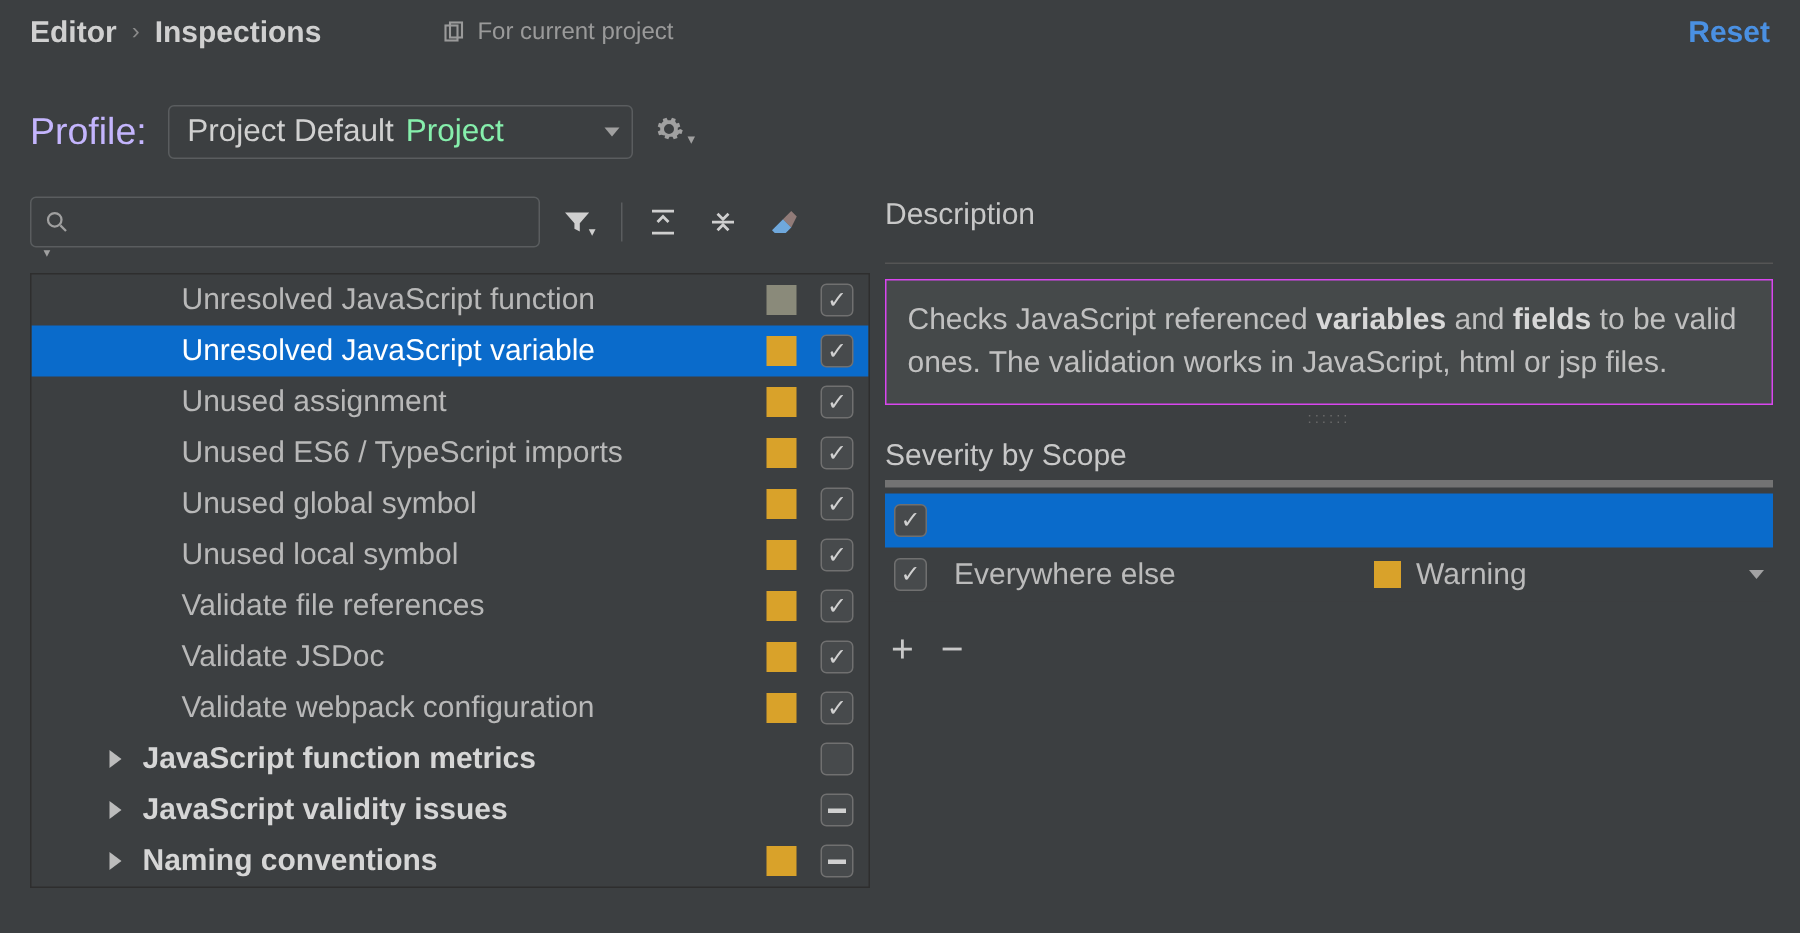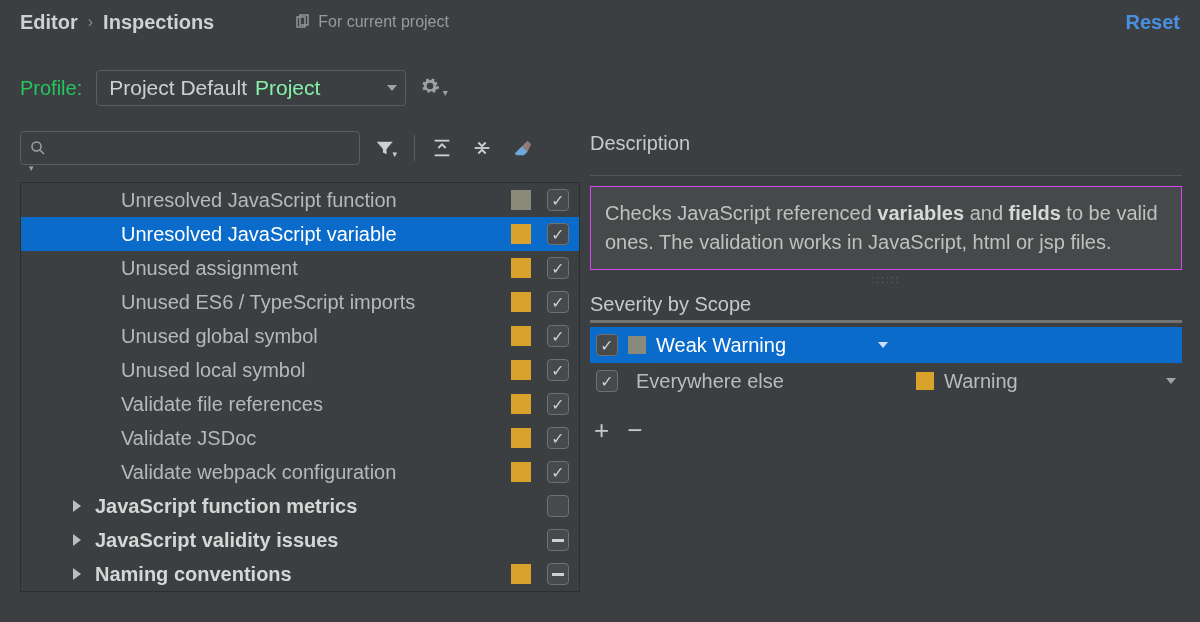--- a/index.html
+++ b/index.html
@@ -46,21 +46,21 @@
     font-size: 20px;
     cursor: pointer;
   }
   
   .profile-row {
     display: flex;
     align-items: center;
     gap: 14px;
     padding: 22px 20px 20px 20px;
   }
-  .profile-label { color: #22c55e; font-size: 20px;}
+  .profile-label { color: #c4b5fd; font-size: 25px;}
   .profile-select {
     display: flex;
     align-items: center;
     border: 1px solid #5a5d5f;
     border-radius: 4px;
     padding: 4px 8px 4px 12px;
     gap: 8px;
     min-width: 310px;
     height: 36px;
     font-size: 21px;
@@ -203,21 +203,21 @@
     text-align:center;
     color:#6a6a6a;
     font-size: 10px;
     letter-spacing: 2px;
     padding: 4px 0;
   }
   .sev-title {
     color:#c8c8c8;
     font-size:20px;
     margin-top: 4px;
-    border-bottom: 3px solid #737373;
+    border-bottom: 5px solid #737373;
     padding-bottom: 4px;
   }
   .scope-table {
     margin-top: 4px;
     background:#3c3f41;
   }
   .scope-row {
     display:flex;
     align-items:center;
     height: 36px;
@@ -398,25 +398,20 @@
   <div class="right">
     <div class="desc-title">Description</div>
     <div class="desc-box">
       <span>Checks JavaScript referenced </span><b>variables</b><span> and </span><b>fields</b><span> to be valid ones. The validation works in JavaScript, html or jsp files.</span>
     </div>
     <div class="grip">::::::</div>
     <div class="sev-title">Severity by Scope</div>
     <div class="scope-table" id="scope-table">
         <div class="scope-row selected">
           <span class="cb checked"></span>
-          <span class="sev-col">
-            <span class="sq weak" style="background: rgb(138, 138, 122);"></span>
-            <span>Weak Warning</span>
-            <span class="dd-caret"></span>
-          </span>
         </div>
         <div class="scope-row">
           <span class="cb checked"></span>
           <span class="scope-name">Everywhere else</span>
           <span class="sev-col">
             <span class="sq warn" style="background: rgb(217, 162, 42);"></span>
             <span>Warning</span>
             <span class="dd-caret"></span>
           </span>
         </div>

